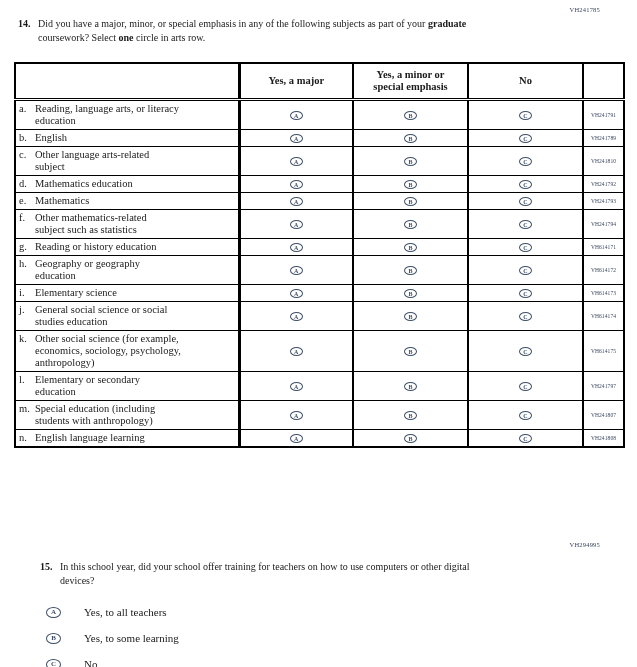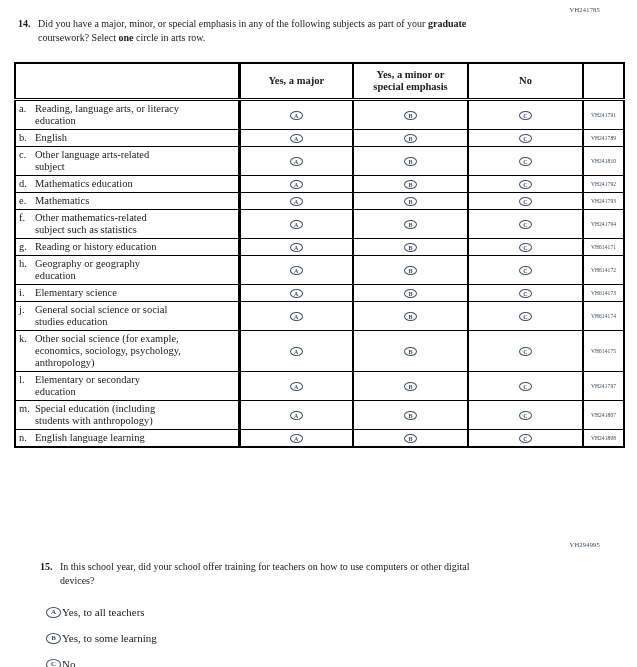--- a/index.html
+++ b/index.html
@@ -115,21 +115,21 @@
   }
   .option-row{
     display:flex;
     align-items:center;
     margin-bottom:12px;
     font-size:11px;
     line-height:14px;
   }
   .option-row .bubble{width:15px;height:11px;flex:none;}
   .option-row .bubble-letter{font-size:7px;}
-  .option-label{margin-left:1px;}
+  .option-label{margin-left:23px;}
 </style>
 </head>
 <body>
 
 <div class="page">
 
   <span class="form-code code-top">VH241785</span>
 
   <div class="question q14">
     <span class="q-number">14.</span>

